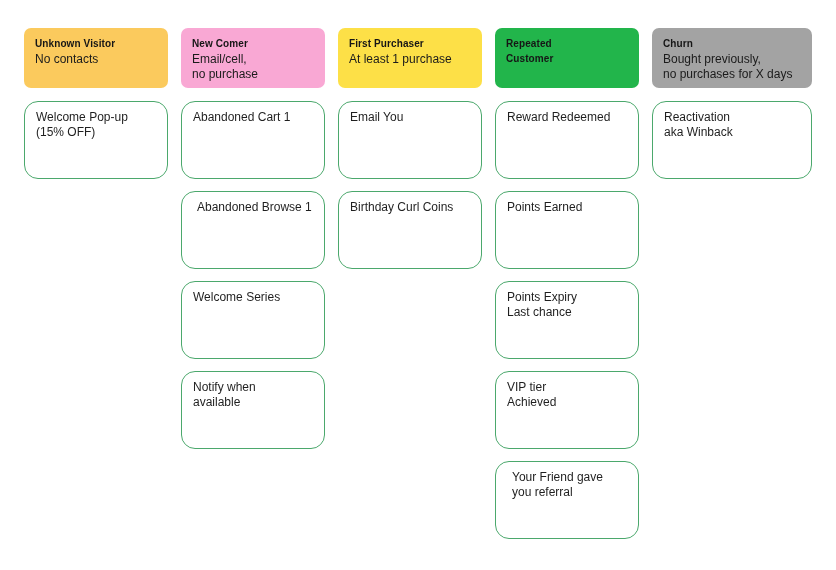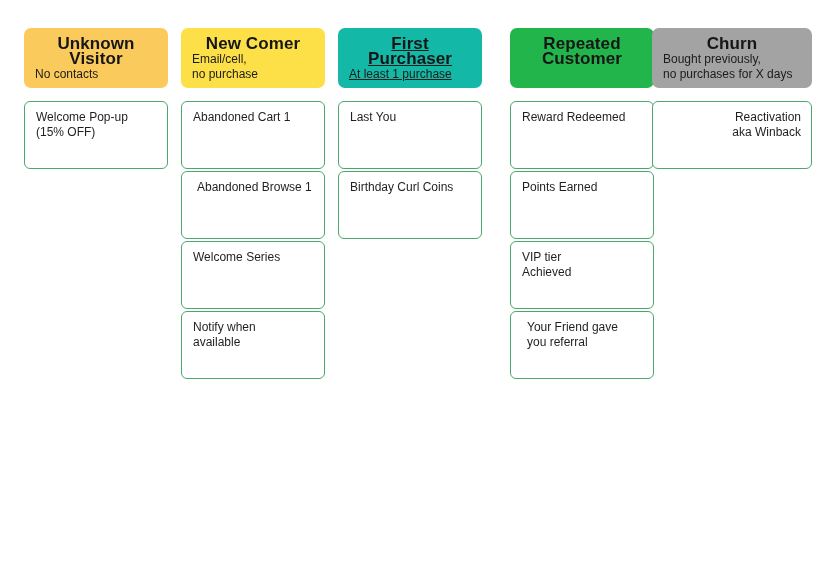--- a/index.html
+++ b/index.html
@@ -35,46 +35,45 @@
   
   .stage-header {
     box-sizing: border-box;
     height: 60px;
     border-radius: 7px;
     padding: 8px 11px 0 11px;
     overflow: hidden;
     margin-bottom: 13px;
   }
   .stage-title {
-    font-size: 17px;
+    font-size: 10px;
     font-weight: bold;
     line-height: 15px;
     letter-spacing: 0.1px;
     white-space: pre-line;
     color: #161616;
-    text-align: center;
   }
   .stage-sub {
     font-size: 12px;
     font-weight: normal;
     line-height: 14.5px;
     white-space: pre-line;
     color: #1b1b1b;
     margin-top: 1px;
   }
 
   
   .card {
     box-sizing: border-box;
-    height: 68px;
+    height: 78px;
     border: 1px solid #4ba86c;
-    border-radius: 6px;
+    border-radius: 14px;
     background: #ffffff;
     padding: 8px 10px 0 11px;
-    margin-bottom: 2px;
+    margin-bottom: 12px;
     overflow: hidden;
   }
   .card-label {
     font-size: 12px;
     line-height: 14.5px;
     white-space: pre-line;
     color: #1f1f1f;
   }
 </style>
 </head>
@@ -85,75 +84,79 @@
       <div class="stage-header" style="background: rgb(251, 202, 93);">
         <div class="stage-title">Unknown Visitor</div>
         <div class="stage-sub">No contacts</div>
       </div>
       <div class="card" style="border-color: rgb(75, 168, 108);">
         <div class="card-label">Welcome Pop-up
 (15% OFF)</div>
       </div>
     </div>
     <div class="column" style="left: 181px;">
-      <div class="stage-header" style="background: #fde047;">
+      <div class="stage-header" style="background: #f9a8d4;">
         <div class="stage-title">New Comer</div>
         <div class="stage-sub">Email/cell,
 no purchase</div>
       </div>
       <div class="card" style="border-color: rgb(75, 168, 108);">
         <div class="card-label">Abandoned Cart 1</div>
       </div>
       <div class="card" style="border-color: rgb(75, 168, 108); padding-left: 15px;">
         <div class="card-label">Abandoned Browse 1</div>
       </div>
       <div class="card" style="border-color: rgb(75, 168, 108);">
         <div class="card-label">Welcome Series</div>
       </div>
       <div class="card" style="border-color: rgb(75, 168, 108);">
         <div class="card-label">Notify when
 available</div>
       </div>
     </div>
     <div class="column" style="left: 338px;">
-      <div class="stage-header" style="background: #14b8a6; text-decoration: underline;">
+      <div class="stage-header" style="background: #fde047;">
         <div class="stage-title">First Purchaser</div>
         <div class="stage-sub">At least 1 purchase</div>
       </div>
       <div class="card" style="border-color: rgb(75, 168, 108);">
-        <div class="card-label">Last You</div>
+        <div class="card-label">Email You</div>
       </div>
       <div class="card" style="border-color: rgb(75, 168, 108);">
         <div class="card-label">Birthday Curl Coins</div>
       </div>
     </div>
-    <div class="column" style="left: 510px;">
+    <div class="column" style="left: 495px;">
       <div class="stage-header" style="background: rgb(34, 181, 75);">
         <div class="stage-title">Repeated
 Customer</div>
       </div>
       <div class="card" style="border-color: rgb(75, 168, 108);">
         <div class="card-label">Reward Redeemed</div>
       </div>
       <div class="card" style="border-color: rgb(75, 168, 108);">
         <div class="card-label">Points Earned</div>
+      </div>
+      <div class="card" style="border-color: rgb(75, 168, 108);">
+        <div class="card-label">Points Expiry
+Last chance</div>
       </div>
       <div class="card" style="border-color: rgb(75, 168, 108);">
         <div class="card-label">VIP tier
 Achieved</div>
       </div>
       <div class="card" style="border-color: rgb(75, 168, 108); padding-left: 16px;">
         <div class="card-label">Your Friend gave
 you referral</div>
       </div>
     </div>
     <div class="column wide" style="left: 652px;">
       <div class="stage-header" style="background: #a3a3a3;">
         <div class="stage-title">Churn</div>
         <div class="stage-sub">Bought previously,
 no purchases for X days</div>
       </div>
-      <div class="card" style="border-color: rgb(75, 168, 108); text-align: right;">
+      <div class="card" style="border-color: rgb(75, 168, 108);">
         <div class="card-label">Reactivation
 aka Winback</div>
       </div>
     </div>
   </div>
 
 </body></html>

